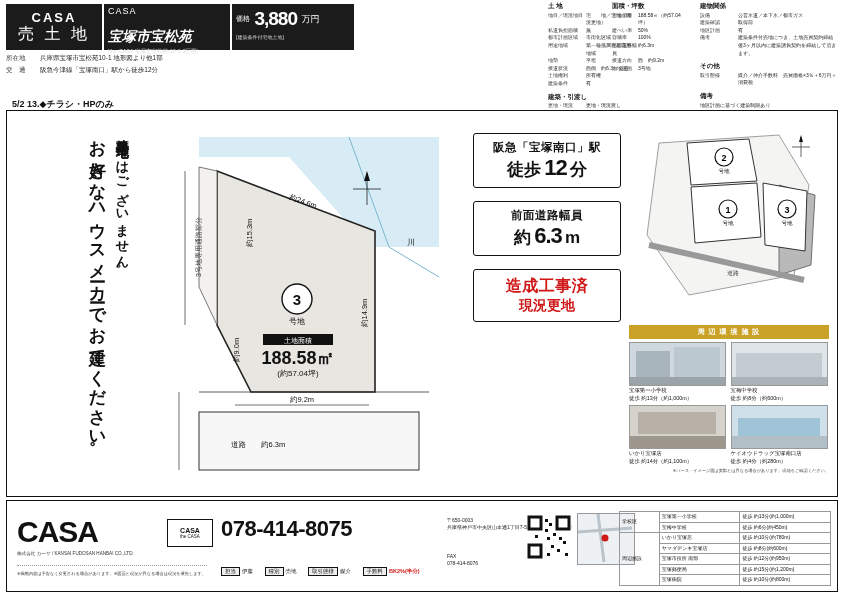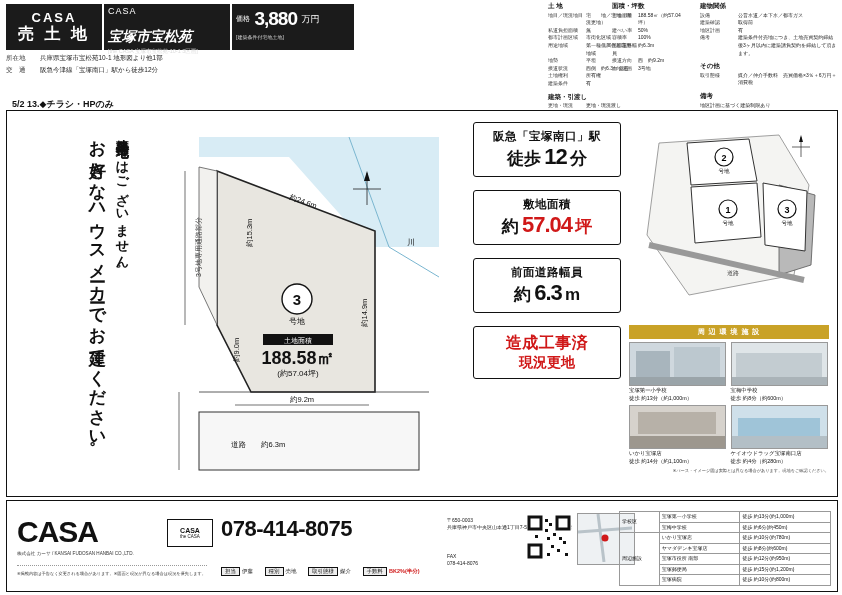--- a/index.html
+++ b/index.html
@@ -11,21 +11,21 @@
     overflow:hidden;
     position:relative;
   }
   .page{position:relative;width:842px;height:595px;}
 
   
   .top-band{position:absolute;left:0;top:0;width:842px;height:110px;}
   .logo-box{position:absolute;left:6px;top:4px;width:96px;height:46px;background:#1b1b1b;
     display:flex;flex-direction:column;align-items:center;justify-content:center;}
   .logo-casa{color:#fff;font-size:13px;letter-spacing:2px;font-weight:bold;line-height:14px;}
-  .logo-uri{color:#fff;font-size:16px;font-weight:bold;letter-spacing:3px;line-height:18px;}
+  .logo-uri{color:#fff;font-size:16px;font-weight:normal;letter-spacing:3px;line-height:18px;}
 
   .title-box{position:absolute;left:104px;top:4px;width:126px;height:46px;background:#1b1b1b;
     color:#fff;padding:2px 4px;box-sizing:border-box;}
   .title-brand{font-size:9px;letter-spacing:1px;}
   .title-main{font-size:14px;font-weight:bold;margin-top:12px;font-style:italic;}
   .title-sub{font-size:5.5px;margin-top:2px;color:#ddd;}
 
   .price-box{position:absolute;left:232px;top:4px;width:122px;height:46px;background:#1b1b1b;color:#fff;
     box-sizing:border-box;padding:4px 4px;}
   .price-label{font-size:7px;display:inline-block;vertical-align:middle;}
@@ -58,21 +58,21 @@
   .catch{position:absolute;left:14px;top:16px;height:352px;width:118px;}
   .vtext{writing-mode:vertical-rl;text-orientation:upright;font-weight:bold;color:#111;}
   .catch1{position:absolute;right:8px;top:2px;font-size:13px;line-height:18px;letter-spacing:1px;}
   .catch2{position:absolute;right:30px;top:2px;font-size:17px;line-height:24px;letter-spacing:1px;}
 
   
   .plot{position:absolute;left:132px;top:16px;width:320px;height:352px;}
   .plot svg{display:block;}
 
   
-  .infocol{position:absolute;left:466px;top:11px;width:148px;}
+  .infocol{position:absolute;left:466px;top:22px;width:148px;}
   .ibox{border:1.6px solid #111;border-radius:3px;background:#fff;text-align:center;padding:6px 2px;margin-bottom:13px;}
   .ib-l1{font-size:11.5px;font-weight:bold;letter-spacing:0.5px;}
   .ib-l2{font-size:11.5px;font-weight:bold;}
   .ib-big{font-size:22px;font-weight:bold;letter-spacing:-1px;}
   .ib-mid{font-size:17px;font-weight:bold;}
   .ib-red{color:#d01818;}
 
   
   .rightcol{position:absolute;left:622px;top:14px;width:200px;}
   .minimap{position:relative;width:200px;height:200px;}
@@ -301,28 +301,20 @@
       </svg>
     </div>
 
     <div class="infocol">
       <div class="ibox">
         <div class="ib-l1">阪急「宝塚南口」駅</div>
         <div class="ib-l2">
           <span class="ib-mid">徒歩</span>
           <span class="ib-big">12</span>
           <span class="ib-mid">分</span>
-        </div>
-      </div>
-      <div class="ibox">
-        <div class="ib-l1">敷地面積</div>
-        <div class="ib-l2">
-          <span class="ib-mid">約</span>
-          <span class="ib-big ib-red">57.04</span>
-          <span class="ib-mid ib-red">坪</span>
         </div>
       </div>
       <div class="ibox">
         <div class="ib-l1">前面道路幅員</div>
         <div class="ib-l2">
           <span class="ib-mid">約</span>
           <span class="ib-big">6.3</span>
           <span class="ib-mid">m</span>
         </div>
       </div>

